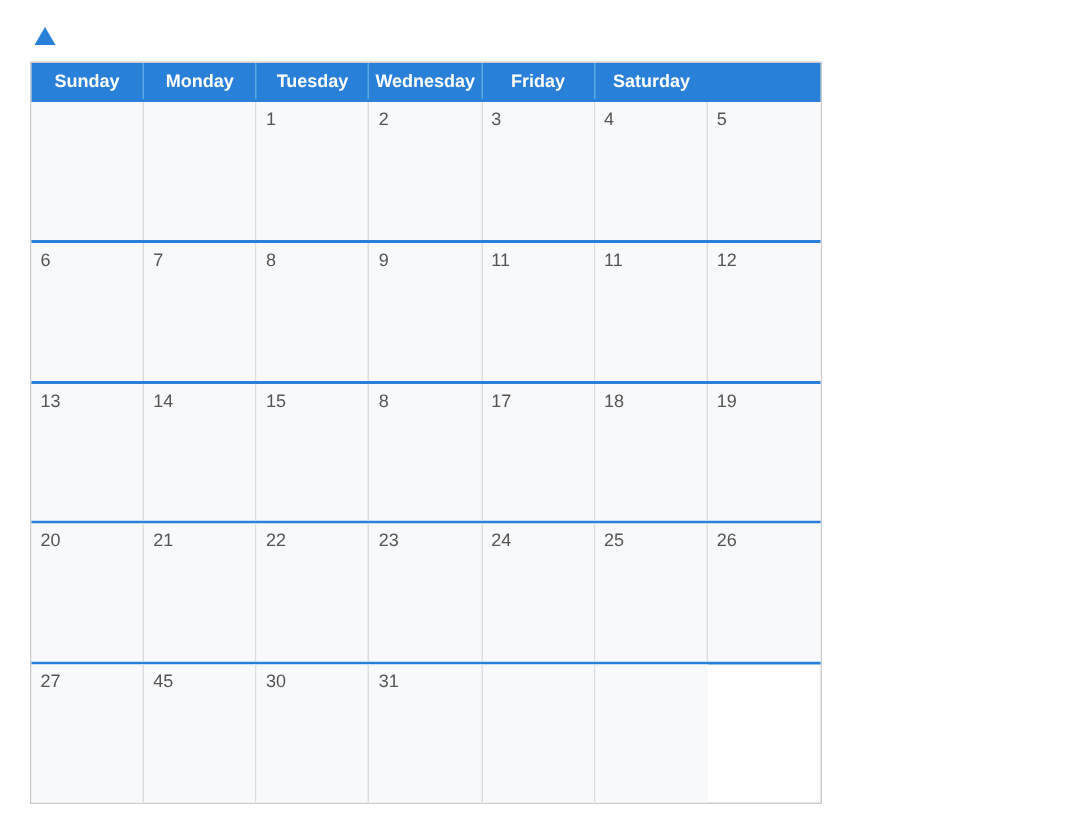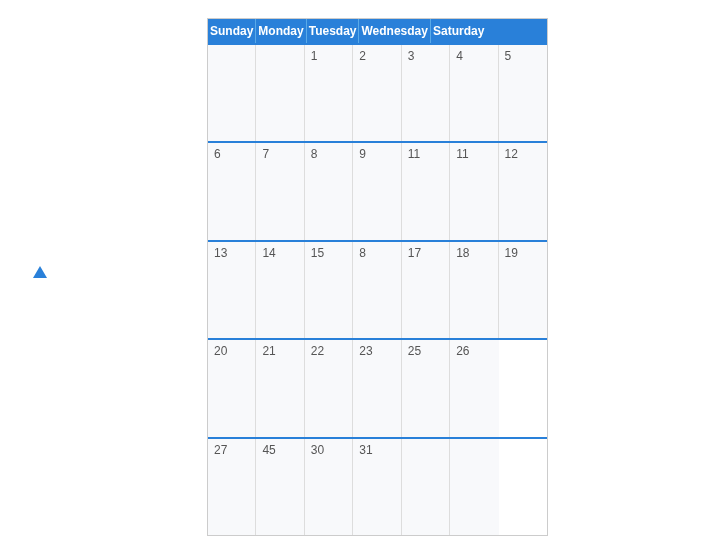--- a/index.html
+++ b/index.html
@@ -6,23 +6,23 @@
     body {
       width: 712px;
       height: 550px;
       background: #fff;
       font-family: Arial, sans-serif;
       overflow: hidden;
     }
     .page {
       width: 568px;
       height: 550px;
-      padding: 18px 20px 14px 30px;
+      padding: 18px 20px 14px 20px;
       display: flex;
-      flex-direction: row;
+      flex-direction: column;
     }
     .header {
       display: flex;
       align-items: center;
       justify-content: space-between;
       margin-bottom: 10px;
     }
     .logo {
       display: flex;
       flex-direction: column;
@@ -133,20 +133,21 @@
     <div class="country"></div>
   </div>
 
   <div class="calendar">
     <div class="day-headers">
 
     <div class="day-header">Sunday</div>
         <div class="day-header">Monday</div>
         <div class="day-header">Tuesday</div>
         <div class="day-header">Wednesday</div>
+        <div class="day-header">Friday</div>
         <div class="day-header">Saturday</div>
       </div>
     <div class="weeks">
 
     <div class="week-row">
           <div class="day-cell empty"></div>
           <div class="day-cell empty"></div>
           <div class="day-cell"><span class="day-num">1</span></div>
           <div class="day-cell"><span class="day-num">2</span></div>
           <div class="day-cell"><span class="day-num">3</span></div>
@@ -169,20 +170,21 @@
           <div class="day-cell"><span class="day-num">8</span></div>
           <div class="day-cell"><span class="day-num">17</span></div>
           <div class="day-cell"><span class="day-num">18</span></div>
           <div class="day-cell"><span class="day-num">19</span></div>
         </div>
         <div class="week-row">
           <div class="day-cell"><span class="day-num">20</span></div>
           <div class="day-cell"><span class="day-num">21</span></div>
           <div class="day-cell"><span class="day-num">22</span></div>
           <div class="day-cell"><span class="day-num">23</span></div>
+          <div class="day-cell"><span class="day-num">24</span></div>
           <div class="day-cell"><span class="day-num">25</span></div>
           <div class="day-cell"><span class="day-num">26</span></div>
         </div>
         <div class="week-row">
           <div class="day-cell"><span class="day-num">27</span></div>
           <div class="day-cell"><span class="day-num">45</span></div>
           <div class="day-cell"><span class="day-num">30</span></div>
           <div class="day-cell"><span class="day-num">31</span></div>
           <div class="day-cell empty"></div>
           <div class="day-cell empty"></div>

